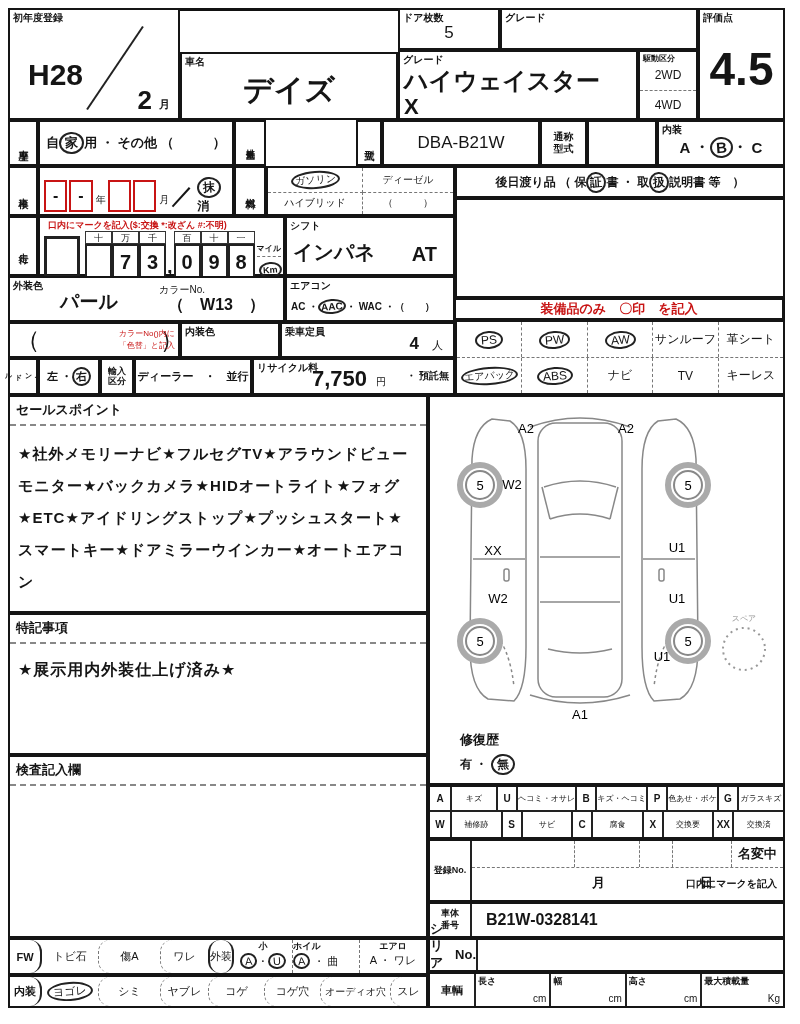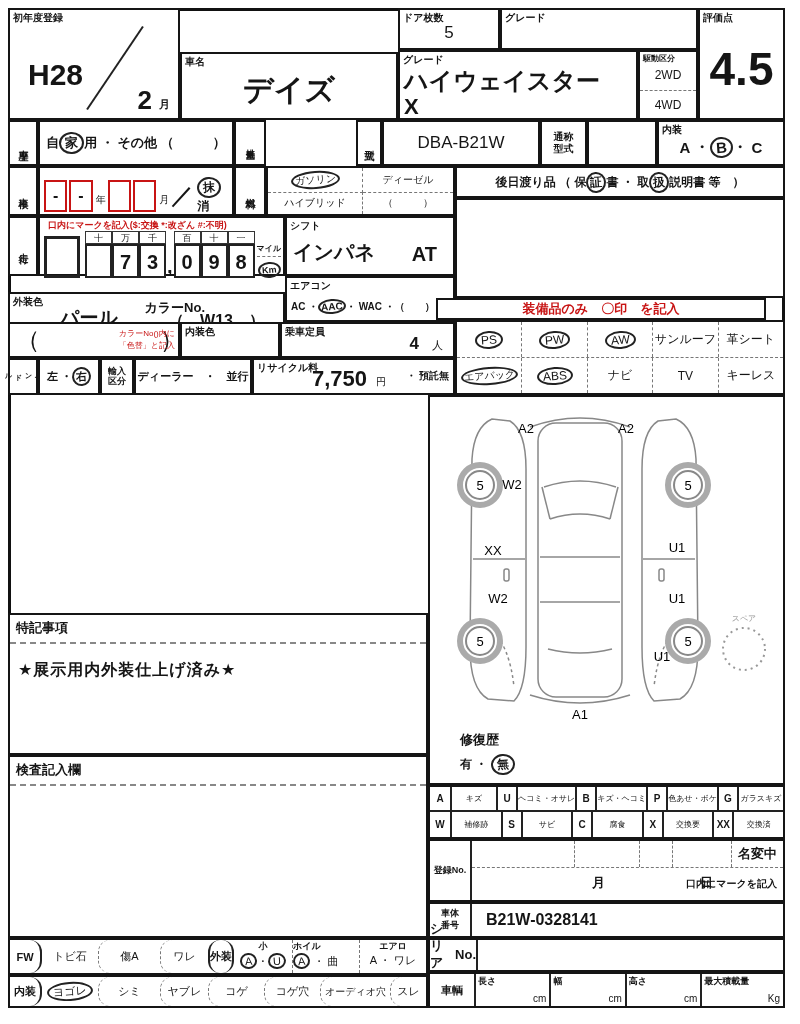--- a/index.html
+++ b/index.html
@@ -158,37 +158,37 @@
           <span class="odo-d" style="display:block;">0</span>
         </span>
       <span class="odo-col">
           <span class="odo-h" style="display:block;">十</span>
           <span class="odo-d" style="display:block;">9</span>
         </span>
       <span class="odo-col">
           <span class="odo-h" style="display:block;">一</span>
           <span class="odo-d" style="display:block;">8</span>
         </span>
-      <span style="display:inline-block;text-align:center;margin-left:2px;">
+      <span style="display:inline-block;text-align:right;margin-left:2px;">
         <span style="display:block;font-size:8px;font-weight:bold;">マイル</span>
         <span style="display:block;border-top:1px dashed #777;margin:2px 0;"></span>
         <span class="circ" style="font-size:9px;font-weight:bold;padding:1px 2px;">Km</span>
       </span>
     </div>
   </div>
   <div class="cell" style="left:285px;top:216px;width:170px;height:60px;">
     <span class="lab">シフト</span>
     <div style="position:absolute;left:6px;bottom:8px;font-size:20px;font-weight:bold;">インパネ</div>
     <div style="position:absolute;right:16px;bottom:8px;font-size:20px;font-weight:bold;">AT</div>
   </div>
 
-  <div class="cell" style="left:8px;top:276px;width:277px;height:46px;margin-top:16px;">
+  <div class="cell" style="left:8px;top:276px;width:277px;height:46px;">
     <span class="lab">外装色</span>
     <div style="position:absolute;left:50px;bottom:5px;font-size:19px;font-weight:bold;">パール</div>
-    <div style="position:absolute;right:78px;top:5px;font-size:13px;font-weight:bold;">カラーNo.</div>
+    <div style="position:absolute;right:78px;top:5px;font-size:10px;font-weight:normal;">カラーNo.</div>
     <div style="position:absolute;right:18px;bottom:4px;font-size:16px;font-weight:bold;">（　W13　）</div>
   </div>
   <div class="cell" style="left:285px;top:276px;width:170px;height:46px;">
     <span class="lab">エアコン</span>
     <div style="position:absolute;left:4px;bottom:6px;font-size:10px;font-weight:bold;white-space:nowrap;">
       <span>AC ・</span><span class="circ" style="padding:0 1px;">AAC</span><span>・ WAC ・（　　）</span>
     </div>
   </div>
 
   <div class="cell" style="left:8px;top:322px;width:172px;height:36px;">
@@ -222,21 +222,21 @@
   <div class="cell" style="left:134px;top:358px;width:118px;height:37px;">
     <div class="ctr" style="font-size:11px;font-weight:bold;">ディーラー　・　並行</div>
   </div>
   <div class="cell" style="left:252px;top:358px;width:203px;height:37px;">
     <span class="lab">リサイクル料</span>
     <div style="position:absolute;left:58px;bottom:1px;font-size:22px;font-weight:bold;">7,750</div>
     <div style="position:absolute;left:122px;bottom:4px;font-size:10px;">円</div>
     <div style="position:absolute;right:4px;bottom:10px;font-size:10px;font-weight:bold;">・ 預託無</div>
   </div>
 
-  <div class="cell" style="left:436px;top:298px;width:330px;height:22px;">
+  <div class="cell" style="left:454px;top:298px;width:330px;height:22px;">
     <div class="ctr red" style="font-size:13px;font-weight:bold;">装備品のみ　〇印　を記入</div>
   </div>
   <div class="cell" style="left:455px;top:320px;width:330px;height:75px;">
     <div style="display:flex;height:36px;border-bottom:1px dashed #777;box-sizing:border-box;">
       <div class="eq-cell">
           <span class="circ">PS</span>
         </div>
       <div class="eq-cell">
           <span class="circ">PW</span>
         </div>
@@ -262,20 +262,24 @@
         </div>
       <div class="eq-cell">
           <span>TV</span>
         </div>
       <div class="eq-cell">
           <span>キーレス</span>
         </div>
     </div>
   </div>
 
+  <div class="cell" style="left:8px;top:395px;width:420px;height:218px;">
+    <div class="dl-line" style="padding:4px 6px 5px;font-size:13px;font-weight:bold;">セールスポイント</div>
+    <div style="padding:12px 8px;font-size:15px;font-weight:bold;line-height:32px;letter-spacing:1px;">★社外メモリーナビ★フルセグTV★アラウンドビューモニター★バックカメラ★HIDオートライト★フォグ★ETC★アイドリングストップ★プッシュスタート★スマートキー★ドアミラーウインカー★オートエアコン</div>
+  </div>
 
   <div class="cell" style="left:8px;top:613px;width:420px;height:142px;">
     <div class="dl-line" style="padding:4px 6px 5px;font-size:13px;font-weight:bold;">特記事項</div>
     <div style="padding:16px 8px;font-size:16px;font-weight:bold;letter-spacing:1px;">★展示用内外装仕上げ済み★</div>
   </div>
 
   <div class="cell" style="left:8px;top:755px;width:420px;height:183px;">
     <div class="dl-line" style="padding:4px 6px 5px;font-size:13px;font-weight:bold;">検査記入欄</div>
     <div style="padding:10px 8px;font-size:14px;"></div>
   </div>
@@ -395,21 +399,21 @@
     </div>
     <div style="position:absolute;left:56px;top:0;bottom:0;display:flex;align-items:center;font-size:16px;font-weight:bold;">B21W-0328141</div>
   </div>
 
   <div class="cell" style="left:8px;top:938px;width:420px;height:37px;">
     <div style="display:flex;height:100%;">
       <div class="bt-cell" style="border-left:none;border-right:2px solid #222;flex:0 0 32px;font-weight:bold;">FW</div>
       <div class="bt-cell" style="border-left:none;flex:0 0 56px;">トビ石</div>
       <div class="bt-cell" style="flex:0 0 62px;">傷A</div>
       <div class="bt-cell" style="flex:0 0 48px;">ワレ</div>
-      <div class="bt-cell" style="border-left:2px solid #222;border-right:2px solid #222;flex:0 0 26px;font-weight:bold;">外装</div>
+      <div class="bt-cell" style="border-left:2px solid #222;border-right:2px solid #222;flex:0 0 26px;font-weight:normal;">外装</div>
       <div style="flex:0 0 58px;text-align:center;">
         <div style="font-size:9px;font-weight:bold;">小</div>
         <div style="font-size:11px;"><span class="circ" style="padding:0 3px;">A</span><span>・</span><span class="circ" style="padding:0 3px;">U</span></div>
       </div>
       <div style="flex:0 0 66px;text-align:left;border-left:1px dashed #777;">
         <div style="font-size:9px;font-weight:bold;">ホイル</div>
         <div style="font-size:11px;"><span class="circ" style="padding:0 3px;">A</span> <span>・ 曲</span></div>
       </div>
       <div style="flex:1;text-align:center;border-left:1px dashed #777;">
         <div style="font-size:9px;font-weight:bold;">エアロ</div>

